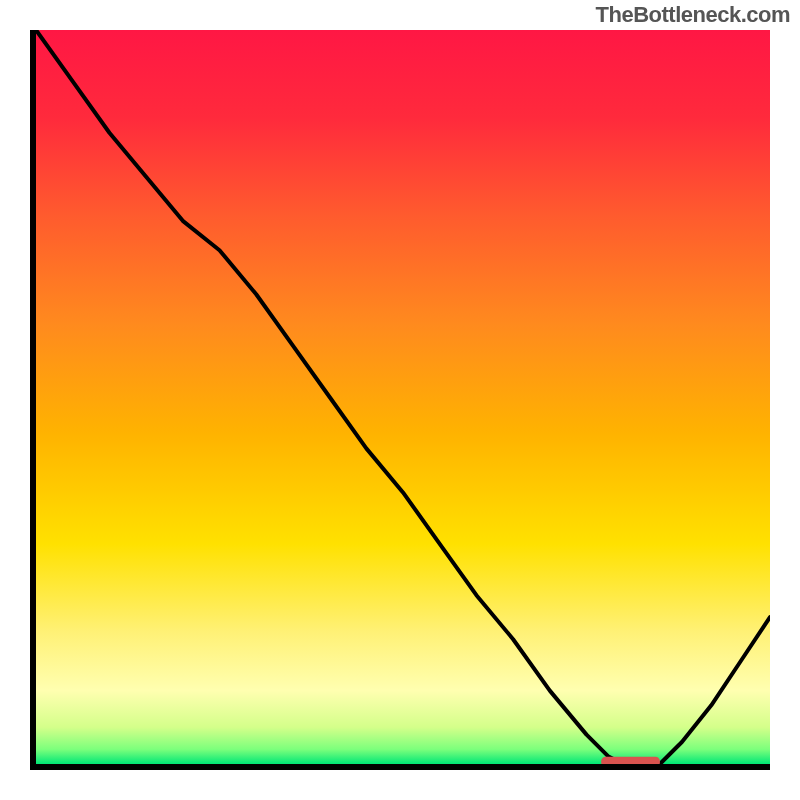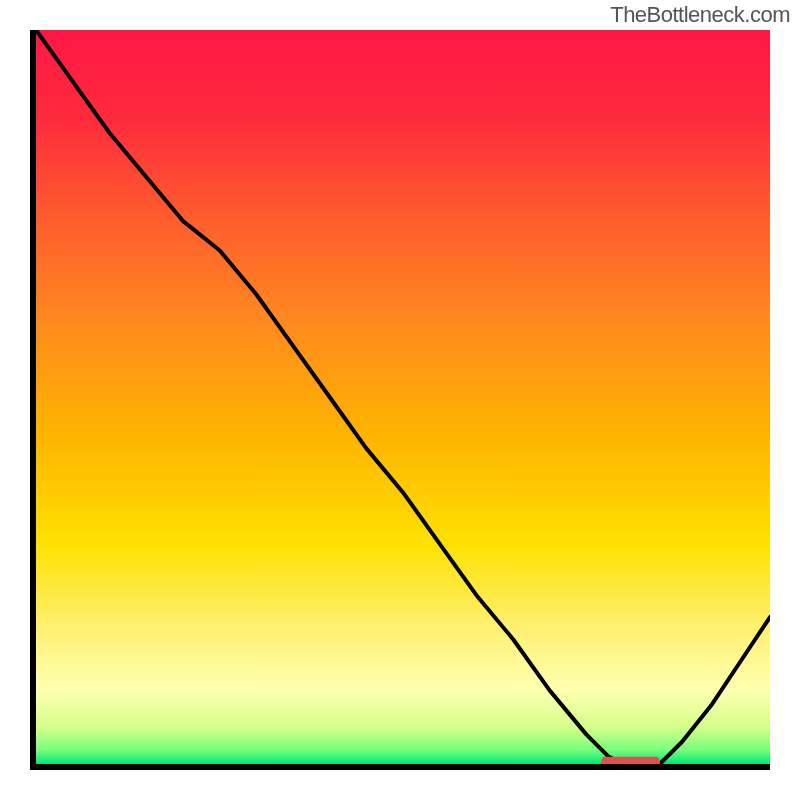--- a/index.html
+++ b/index.html
@@ -14,21 +14,21 @@
   .chart-wrap {
     position: relative;
     width: 800px;
     height: 800px;
   }
   .attribution {
     position: absolute;
     top: 2px;
     right: 10px;
     font-size: 22px;
-    font-weight: normal;
+    font-weight: bold;
     color: #555;
     letter-spacing: -0.5px;
     z-index: 5;
   }
   .plot-area {
     position: absolute;
     left: 30px;
     top: 30px;
     width: 740px;
     height: 740px;

